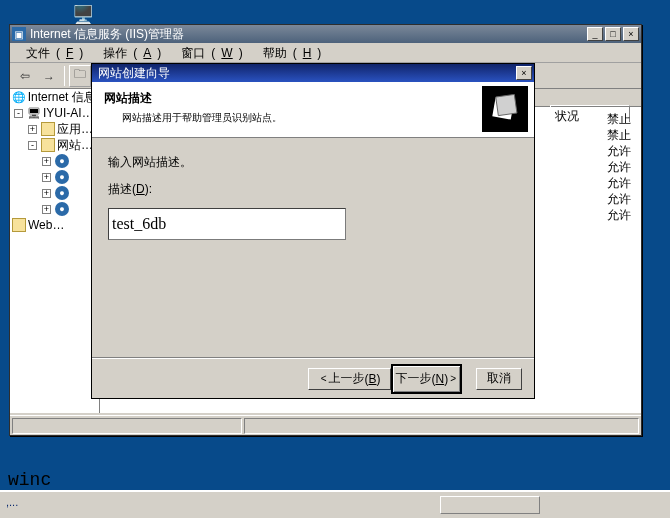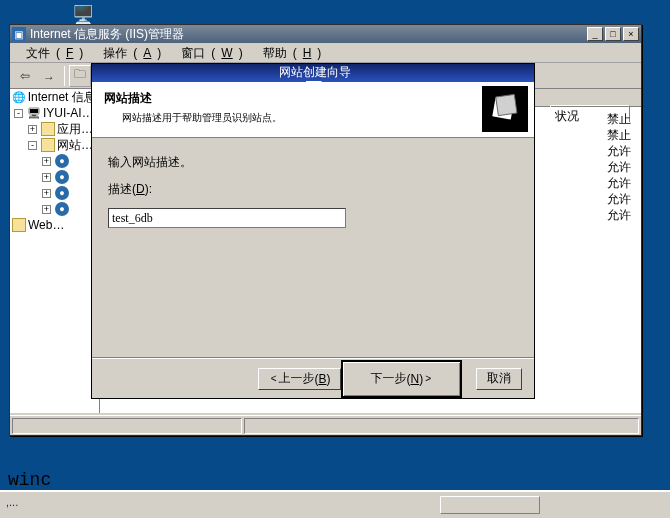--- a/index.html
+++ b/index.html
@@ -40,33 +40,33 @@
   .tabs { position:absolute; left:163px; top:391px; display:flex; height:18px;}
   .tabs .tab { background:#d4d0c8; border:1px solid #808080; border-top:none; border-bottom-left-radius:4px;border-bottom-right-radius:4px; padding:1px 8px; margin-right:-1px; font-size:11px;}
   .tabs .arrow { width:16px;height:18px;background:#d4d0c8;border:1px solid #808080;display:flex;align-items:center;justify-content:center;font-size:9px;}
   .tabs .sep { width:6px;height:18px;background:#d4d0c8;border:1px solid #808080;}
 
   .statusbar { position:absolute; left:0; right:0; bottom:0; height:20px; background:#d4d0c8; border-top:1px solid #fff;}
   .statusbar .pane { position:absolute; top:2px; height:16px; border:1px solid #808080; border-top-color:#808080;border-left-color:#808080;border-right-color:#fff;border-bottom-color:#fff; background:#d4d0c8;}
 
   
   .wizard { position:absolute; left:91px; top:63px; width:444px; height:336px; background:#d4d0c8; border:1px solid #000;}
-  .wizard .titlebar { background: linear-gradient(#10246a,#2a52c0); flex-direction: column;} 
+  .wizard .titlebar { background: linear-gradient(#10246a,#2a52c0);} 
   .wizard .body { position:relative; height:calc(100% - 18px);}
   .whdr { height:56px; background:#fff; border-bottom:1px solid #808080; position:relative; padding:8px 12px;}
   .whdr .big { font-weight:bold; font-size:12px;}
   .whdr .sub { margin:4px 0 0 18px; font-size:10px;}
   .whdr .img { position:absolute; right:6px; top:4px; width:46px; height:46px; background:#000; display:flex;align-items:center;justify-content:center;}
   .whdr .img svg { width:30px;height:30px;}
   .wbody { padding:16px 16px 0 16px;}
   .wbody .line { margin-bottom:10px;}
-  .wbody input[type=text] { width:238px; height:19px; border:1px solid #7b7b7b; border-top-color:#404040;border-left-color:#404040; background:#fff; font-size:12px; padding:9px 3px; font-family:Tahoma,"SimSun";}
+  .wbody input[type=text] { width:238px; height:19px; border:1px solid #7b7b7b; border-top-color:#404040;border-left-color:#404040; background:#fff; font-size:16px; padding:15px 3px; font-family:Tahoma,"SimSun";}
   .wbtns { position:absolute; left:0; right:0; bottom:0; height:40px; border-top:1px solid #fff; box-shadow:0 -1px 0 #808080; display:flex; align-items:center; justify-content:flex-end; padding-right:12px; gap:0;}
   .btn { height:22px; padding:0 10px; background:#d4d0c8; border:1px solid #404040; border-top-color:#fff;border-left-color:#fff; font-size:12px; display:flex;align-items:center; cursor:default;}
-  .btn.def { border:2px solid #000; padding:0 27px; height:38px; box-shadow: inset 1px 1px 0 #fff, inset -1px -1px 0 #808080;}
+  .btn.def { border:2px solid #000; padding:0 2px; height:30px; box-shadow: inset 1px 1px 0 #fff, inset -1px -1px 0 #808080;}
   .wbtns .gap { width:14px;}
   .tri { font-size:10px; margin:0 2px;}
 
   
   .taskbar { position:absolute; left:0; bottom:0; width:670px; height:28px; background:#d4d0c8; border-top:2px solid #fff;}
   .taskbar .small { position:absolute; left:6px; top:4px; color:#0a2a6e; font-size:11px;}
   .taskbar .box { position:absolute; right:130px; top:4px; width:100px; height:18px; border:1px solid #808080;border-top-color:#fff;border-left-color:#fff;}
 
   .footer-text { position:absolute; left:8px; top:470px; font-family:Liberation Mono, monospace; font-size:18px; color:#000;}
   .underline-char { text-decoration: underline; }

